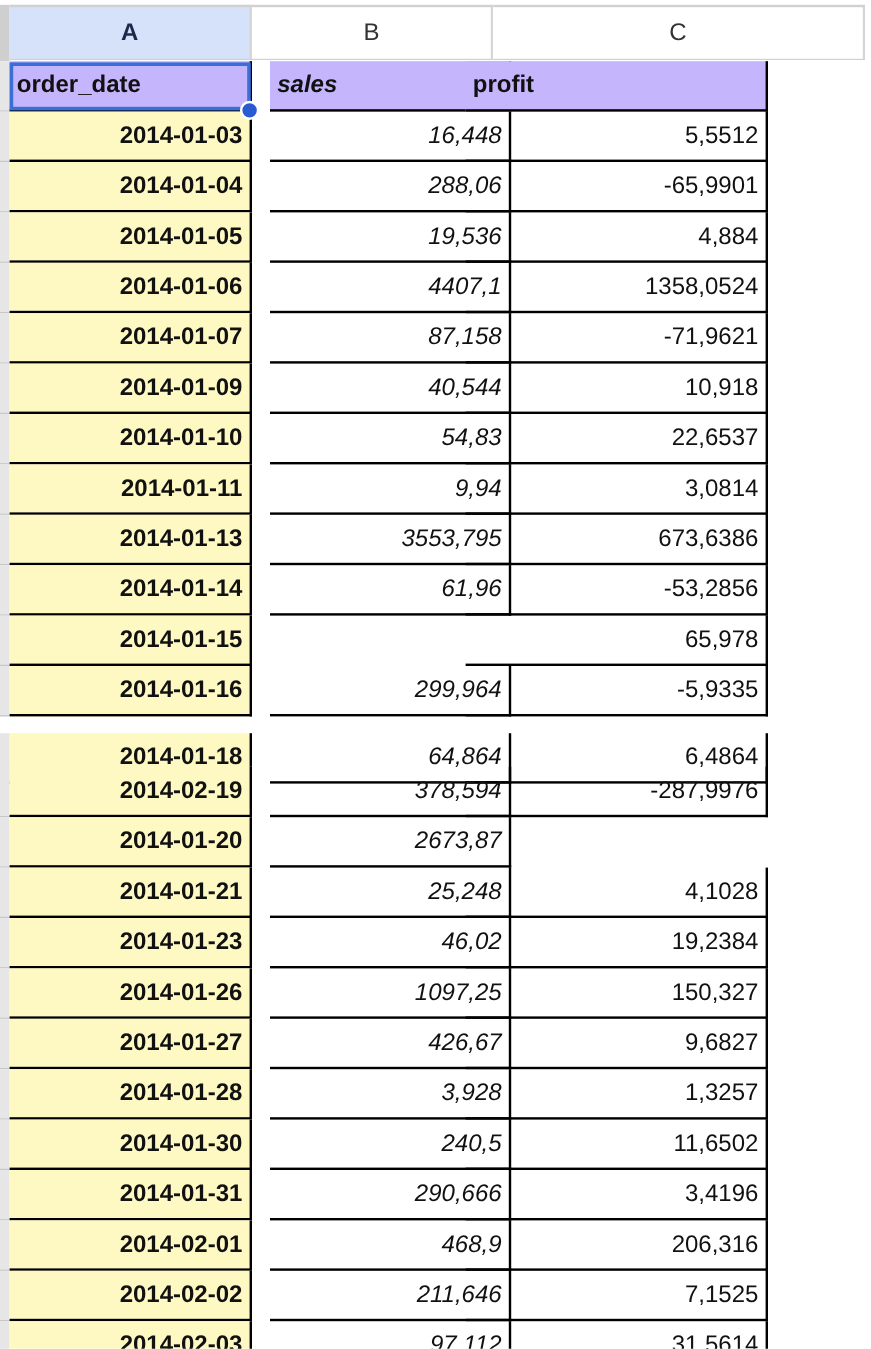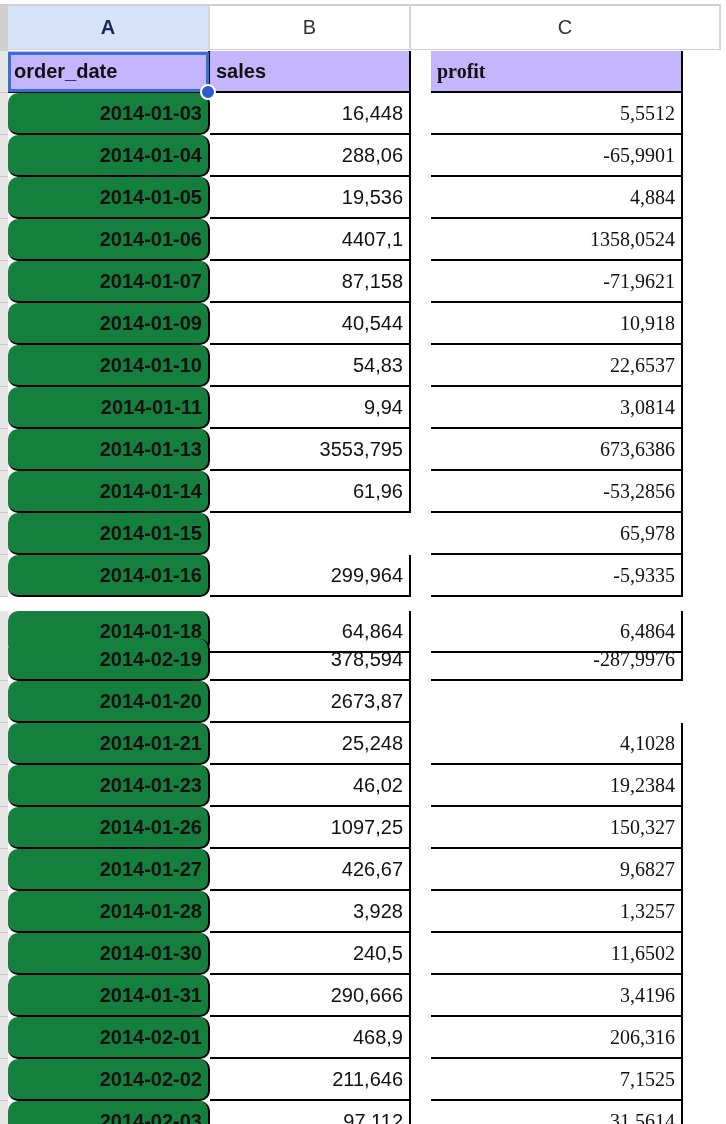--- a/index.html
+++ b/index.html
@@ -21,25 +21,25 @@
   .rows { position: absolute; left: 0; top: 51px; width: 726px; }
   .row { position: absolute; left: 0; width: 726px; height: 42px; }
   .gut { position: absolute; left: 0; top: 0; width: 8px; height: 42px; background: #e6e6e6; border-bottom: 1px solid #c8c8c8; box-sizing: border-box; }
   .cell {
     position: absolute; top: 0; height: 42px; box-sizing: border-box;
     font-size: 20px; color: #111; display: flex; align-items: center;
     border-bottom: 2px solid #000; border-right: 2px solid #000; padding: 0 6px;
     white-space: nowrap; overflow: hidden;
   }
   .cell.num { justify-content: flex-end; }
-  .cell.date { background: #15803d; font-weight: bold; justify-content: flex-end; border-radius: 10px; }
+  .cell.date { background: #fef9c3; font-weight: bold; justify-content: flex-end; }
   .cell.hdr { background: #c4b5fd; font-weight: bold; justify-content: flex-start; border-bottom: 2px solid #000; }
   .cA { left: 8px; width: 202px; }
-  .cB { left: 210px; width: 201px; }
-  .cC { left: 431px; width: 252px; font-family: Liberation Serif, serif; }
+  .cB { left: 225px; width: 201px; font-style: italic; }
+  .cC { left: 388px; width: 252px; }
   .rightstrip { position: absolute; left: 721px; top: 4px; width: 5px; height: 1120px; background: #fff; }
   .selbox {
     position: absolute; left: 8px; top: 52px; width: 201px; height: 40px;
     border: 3px solid #3b6fd8; box-sizing: border-box; pointer-events: none;
   }
   .handle {
     position: absolute; left: 200px; top: 84px; width: 16px; height: 16px; border-radius: 50%;
     background: #2a5bd0; border: 2px solid #fff; box-sizing: border-box;
   }
 </style>

